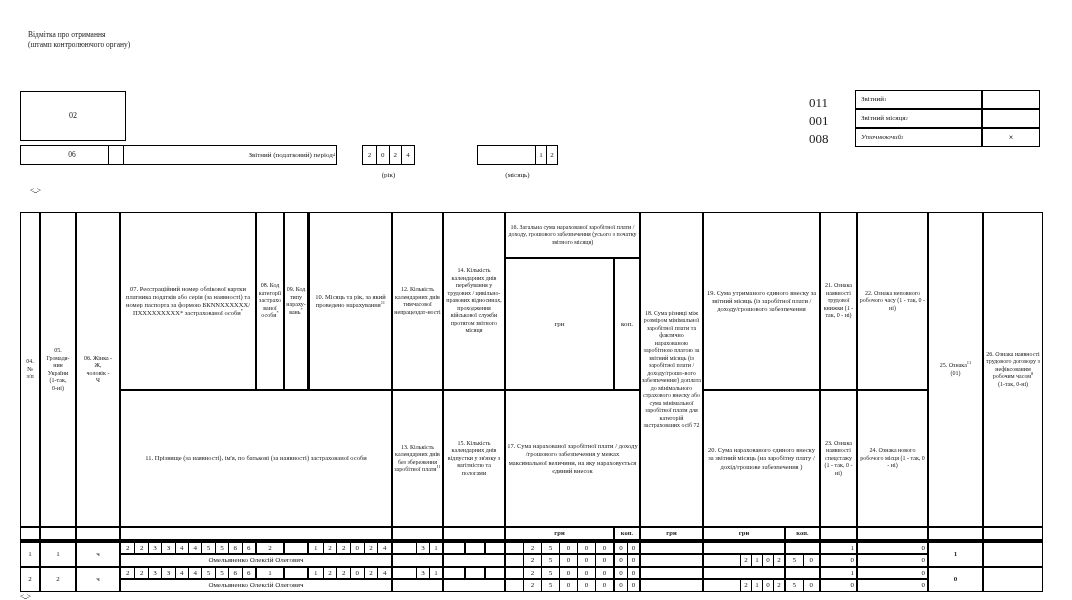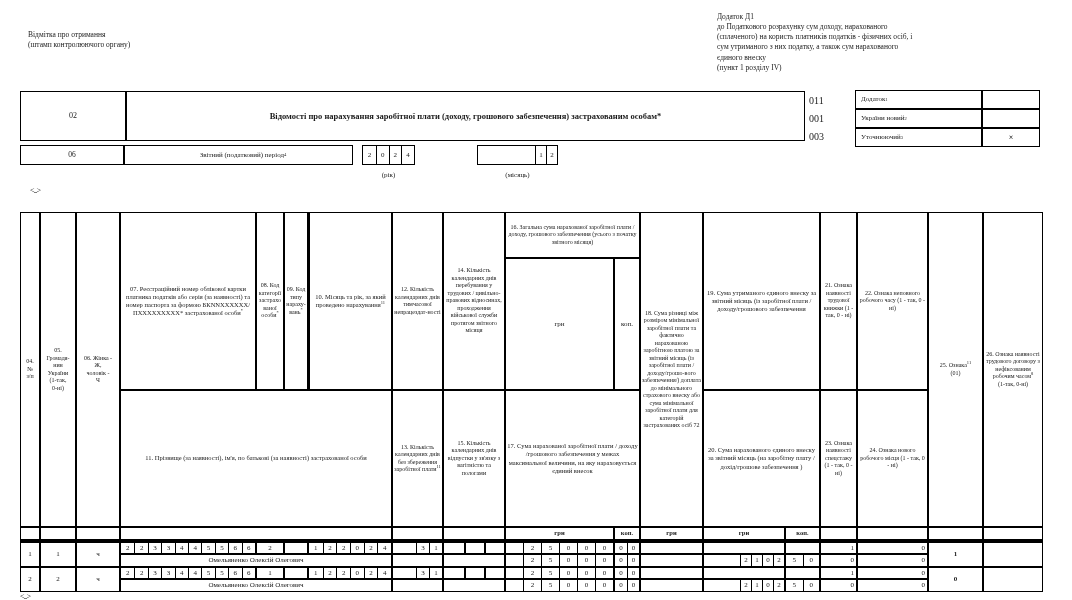--- a/index.html
+++ b/index.html
@@ -17,63 +17,56 @@
   .note{font-size:7.5px;line-height:1.35;white-space:pre-line;}
   .digits{display:flex;align-items:stretch;padding:0;}
   .digits.end{justify-content:flex-end;}
   .dbox{border-left:1px solid #000;display:flex;align-items:center;justify-content:center;
         box-sizing:border-box;font-size:7px;}
   .digits:not(.keepfirst) .dbox:first-child{border-left:none;}
   .hline{position:absolute;background:#000;}
   sup{font-size:4.5px;line-height:0;}
   .tail{display:block;}
   .caption{position:absolute;font-size:7px;text-align:center;}
-  .codeLbl{position:absolute;font-size:10px;}
+  .codeLbl{position:absolute;font-size:13px;}
   .marker{position:absolute;font-size:8px;letter-spacing:-1px;}
   .data7{font-size:7px;}
 </style>
 </head>
 <body>
 
 <div id="canvas">
 
   <div class="abs note" style="left:28px;top:30px;">Відмітка про отримання
 (штамп контролюючого органу)</div>
-  <div class="abs note" style="left:717px;top:12px;">Додаток Д1
-до Податкового розрахунку сум доходу, нарахованого
-(сплаченого) на користь платників податків - фізичних осіб, і
-сум утриманого з них податку, а також сум нарахованого
-єдиного внеску
-(пункт 1  розділу IV)</div>
 
   <div class="c thick" style="left:20px;top:91px;width:106px;height:50px;font-size:8px;">02</div>
-  <div class="c thick bold" style="left:126px;top:91px;width:679px;height:50px;font-size:8.5px;">Відомості про нарахування заробітної плати (доходу, грошового забезпечення) застрахованим особам*</div>
 
   <span class="codeLbl" style="left:809px;top:95px;">011</span>
   <span class="codeLbl" style="left:809px;top:113px;">001</span>
-  <span class="codeLbl" style="left:809px;top:131px;">003</span>
+  <span class="codeLbl" style="left:809px;top:131px;">008</span>
 
   <div class="c" style="left:855px;top:90px;width:127px;height:19px;justify-content:flex-start;padding-left:5px;font-size:7px;">
-    <span>Додаток</span>
+    <span>Звітний</span>
       <sup>1</sup>
   </div>
   <div class="c" style="left:982px;top:90px;width:58px;height:19px;font-size:8px;"></div>
   <div class="c" style="left:855px;top:109px;width:127px;height:19px;justify-content:flex-start;padding-left:5px;font-size:7px;">
-    <span>України новий</span>
+    <span>Звітний місяця</span>
       <sup>2</sup>
   </div>
   <div class="c" style="left:982px;top:109px;width:58px;height:19px;font-size:8px;"></div>
-  <div class="c thick" style="left:855px;top:128px;width:127px;height:19px;justify-content:flex-start;padding-left:5px;font-size:7px;">
+  <div class="c thick" style="left:855px;top:128px;width:127px;height:19px;justify-content:flex-start;padding-left:5px;font-size:7px;font-style:italic;">
     <span>Уточнюючий</span>
       <sup>3</sup>
   </div>
   <div class="c thick bold" style="left:982px;top:128px;width:58px;height:19px;font-size:8px;">×</div>
 
   <div class="c thick" style="left:20px;top:145px;width:104px;height:20px;font-size:7.5px;">06</div>
-  <div class="c thick" style="left:124px;top:145px;width:229px;height:20px;justify-content:center;padding-left:10px;font-size:7px;">
+  <div class="c thick" style="left:108px;top:145px;width:229px;height:20px;justify-content:flex-end;padding-left:10px;font-size:7px;">
     <span>Звітний (податковий) період</span>
       <sup>4</sup>
   </div>
   <div class="c digits" style="left:362px;top:145px;width:53px;height:20px;">
       <span class="dbox" style="width: 12.7px;">2</span>
       <span class="dbox" style="width: 12.7px;">0</span>
       <span class="dbox" style="width: 12.7px;">2</span>
       <span class="dbox" style="width: 12.7px;">4</span>
     </div>
   <div class="caption" style="left:362px;top:171px;width:53px;">(рік)</div>

